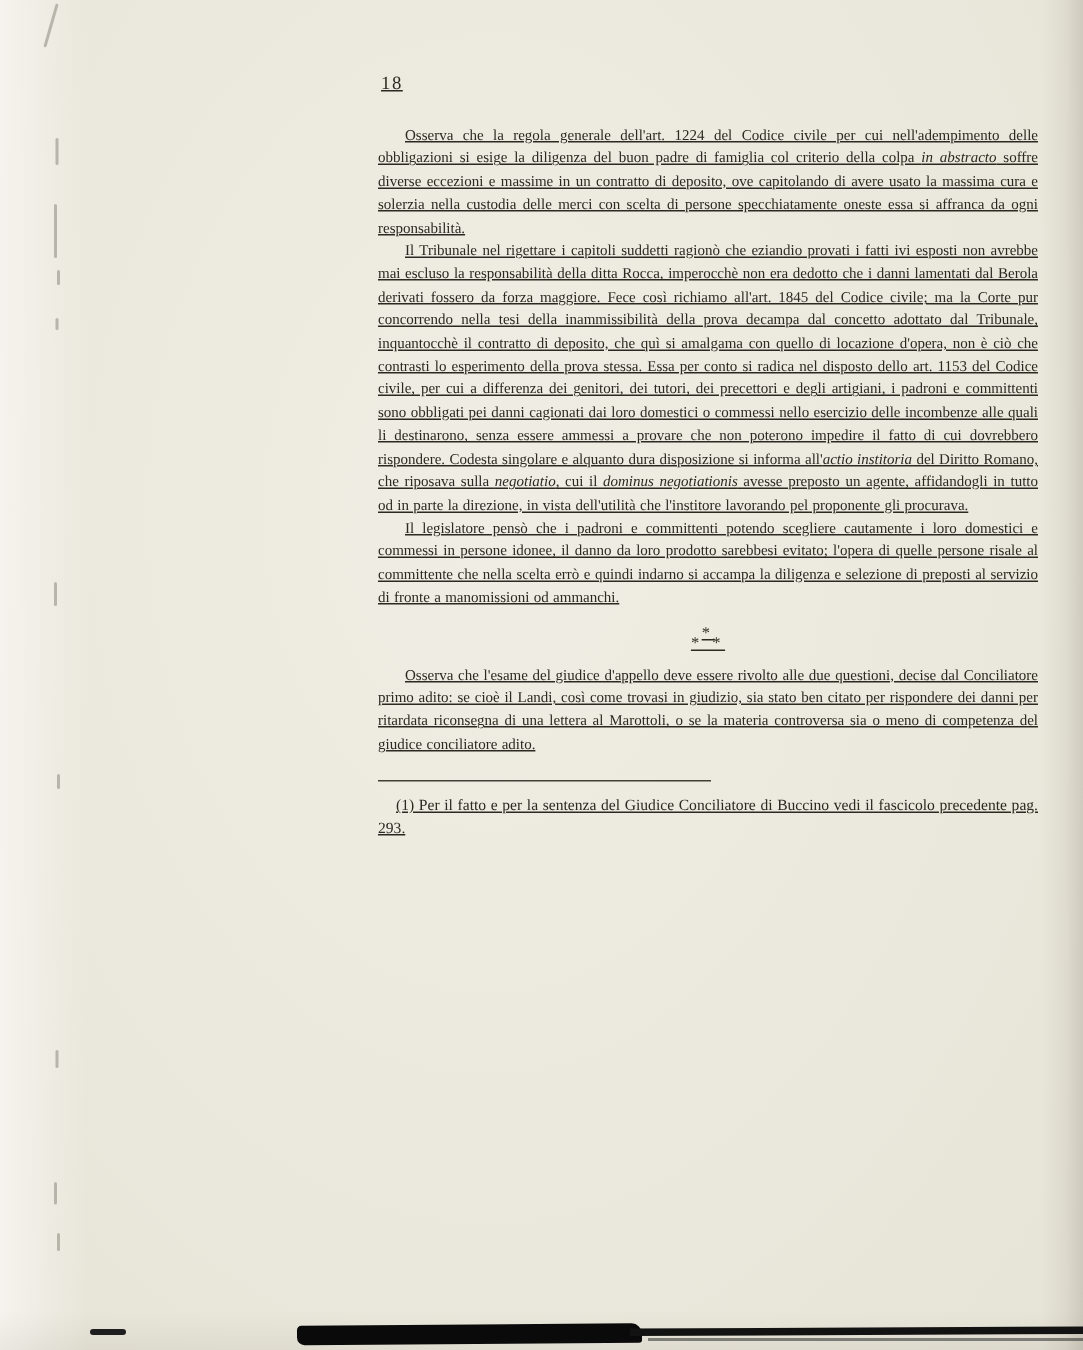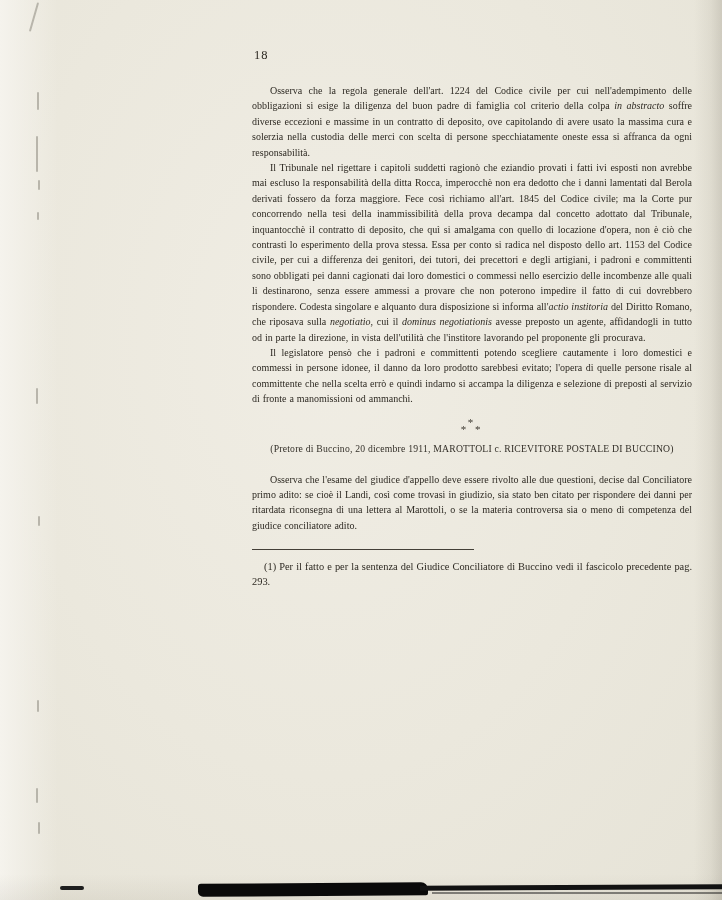--- a/index.html
+++ b/index.html
@@ -17,21 +17,21 @@
   }
   .right-shade{
     position:absolute;right:0;top:0;width:28px;height:100%;
     background:linear-gradient(90deg,rgba(100,92,72,0) 0%,rgba(100,92,72,.08) 60%,rgba(78,70,55,.17) 100%);
   }
   .bottom-shade{
     position:absolute;left:0;bottom:0;width:100%;height:26px;
     background:linear-gradient(180deg,rgba(90,82,64,0) 0%,rgba(90,82,64,.07) 100%);
   }
   .text-block{
-    position:absolute;left:252px;top:48px;width:440px;
+    position:absolute;left:252px;top:48px;width:440px;text-decoration:underline;
   }
   .page-num{
     font-size:12.5px;letter-spacing:1px;margin:0 0 20px 2px;
   }
   p.body{
     font-size:10px;line-height:15.4px;margin:0;
     text-align:justify;text-indent:18px;hyphens:auto;
     word-spacing:.4px;
   }
   .it{font-style:italic;}
@@ -113,21 +113,20 @@
     <p class="body"><span>Il Tribunale nel rigettare i capitoli suddetti ragionò che eziandio provati i fatti ivi esposti non avrebbe mai escluso la responsabilità della ditta Rocca, imperocchè non era dedotto che i danni lamentati dal Berola derivati fossero da forza maggiore. Fece così richiamo all'art. 1845 del Codice civile; ma la Corte pur concorrendo nella tesi della inammissibilità della prova decampa dal concetto adottato dal Tribunale, inquantocchè il contratto di deposito, che quì si amalgama con quello di locazione d'opera, non è ciò che contrasti lo esperimento della prova stessa. Essa per conto si radica nel disposto dello art. 1153 del Codice civile, per cui a differenza dei genitori, dei tutori, dei precettori e degli artigiani, i padroni e committenti sono obbligati pei danni cagionati dai loro domestici o commessi nello esercizio delle incombenze alle quali li destinarono, senza essere ammessi a provare che non poterono impedire il fatto di cui dovrebbero rispondere. Codesta singolare e alquanto dura disposizione si informa all'</span><span class="it">actio institoria</span><span> del Diritto Romano, che riposava sulla </span><span class="it">negotiatio</span><span>, cui il </span><span class="it">dominus negotiationis</span><span> avesse preposto un agente, affidandogli in tutto od in parte la direzione, in vista dell'utilità che l'institore lavorando pel proponente gli procurava.</span></p>
 
     <p class="body">Il legislatore pensò che i padroni e committenti potendo scegliere cautamente i loro domestici e commessi in persone idonee, il danno da loro prodotto sarebbesi evitato; l'opera di quelle persone risale al committente che nella scelta errò e quindi indarno si accampa la diligenza e selezione di preposti al servizio di fronte a manomissioni od ammanchi.</p>
 
     <div class="asterism">
       <div>*</div>
       <div>* *</div>
     </div>
 
 
-    <div class="case-line">(Pretore di Buccino, 20 dicembre 1911, MAROTTOLI c. RICEVITORE POSTALE DI BUCCINO)</div>
 
     <p class="body">Osserva che l'esame del giudice d'appello deve essere rivolto alle due questioni, decise dal Conciliatore primo adito: se cioè il Landi, così come trovasi in giudizio, sia stato ben citato per rispondere dei danni per ritardata riconsegna di una lettera al Marottoli, o se la materia controversa sia o meno di competenza del giudice conciliatore adito.</p>
 
     <div class="footnote-rule"></div>
 
     <p class="footnote">(1) Per il fatto e per la sentenza del Giudice Conciliatore di Buccino vedi il fascicolo precedente pag. 293.</p>
 
   </div>
 
   <div class="scan-dash-left"></div>

